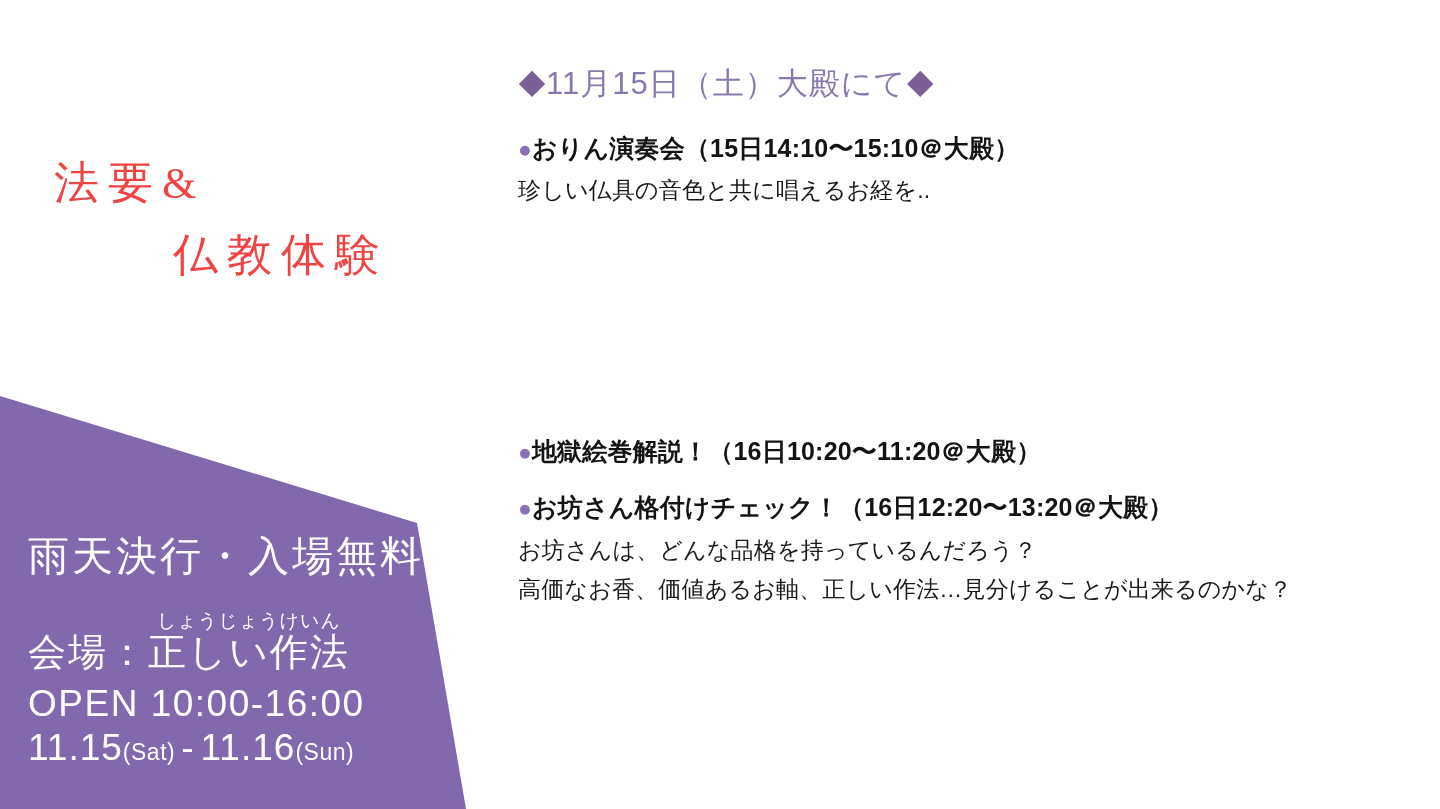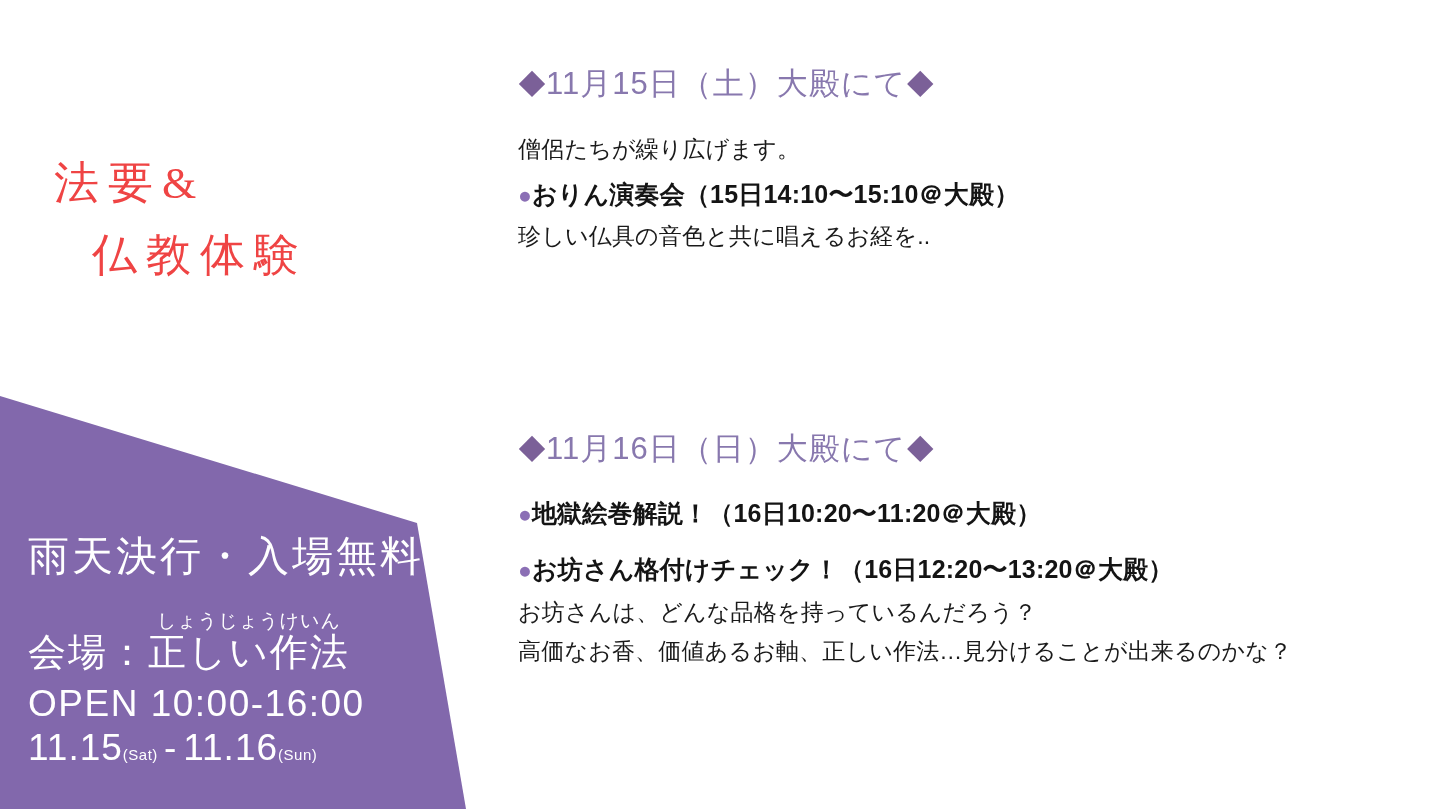--- a/index.html
+++ b/index.html
@@ -45,20 +45,21 @@
     letter-spacing: 9px;
     white-space: nowrap;
     font-weight: 300;
   }
   .title-line-1 {
     margin-left: 54px;
   }
   .title-line-2 {
     margin-left: 92px;
     margin-top: 26px;
+    text-align: center;
   }
   .amp {
     letter-spacing: 0;
     font-family: "Liberation Serif", "DejaVu Serif", serif;
     font-size: 44px;
   }
 
   
   .panel-shape {
     position: absolute;
@@ -135,21 +136,21 @@
     position: absolute;
     left: 28px;
     top: 729px;
     font-size: 37px;
     line-height: 1;
     font-weight: 300;
     letter-spacing: 1px;
     white-space: nowrap;
   }
   .dow {
-    font-size: 15px;
+    font-size: 23px;
     letter-spacing: 0.5px;
     vertical-align: baseline;
   }
   .dash {
     padding: 0 6px;
   }
 
   
   .right-col {
     position: absolute;
@@ -240,31 +241,29 @@
 
     </div>
   </div>
 
   <div class="right-col">
 
     <div class="section section-1">
       <div class="section-head"><span class="diamond">◆</span><span>11月15日（土）大殿にて</span><span class="diamond">◆</span></div>
 
       <div class="item">
-        <p class="item-body">僧侶たちが繰り広げます。</p>
       </div>
 
       <div class="item">
         <p class="item-head"><span class="dot">●</span><span>おりん演奏会（15日14:10〜15:10＠大殿）</span></p>
         <p class="item-body">珍しい仏具の音色と共に唱えるお経を..</p>
       </div>
     </div>
 
     <div class="section section-2">
-      <div class="section-head"><span class="diamond">◆</span><span>11月16日（日）大殿にて</span><span class="diamond">◆</span></div>
 
       <div class="item">
         <p class="item-head"><span class="dot">●</span><span>地獄絵巻解説！（16日10:20〜11:20＠大殿）</span></p>
       </div>
 
       <div class="item-gap"></div>
 
       <div class="item">
         <p class="item-head"><span class="dot">●</span><span>お坊さん格付けチェック！（16日12:20〜13:20＠大殿）</span></p>
         <p class="item-body">お坊さんは、どんな品格を持っているんだろう？</p>

